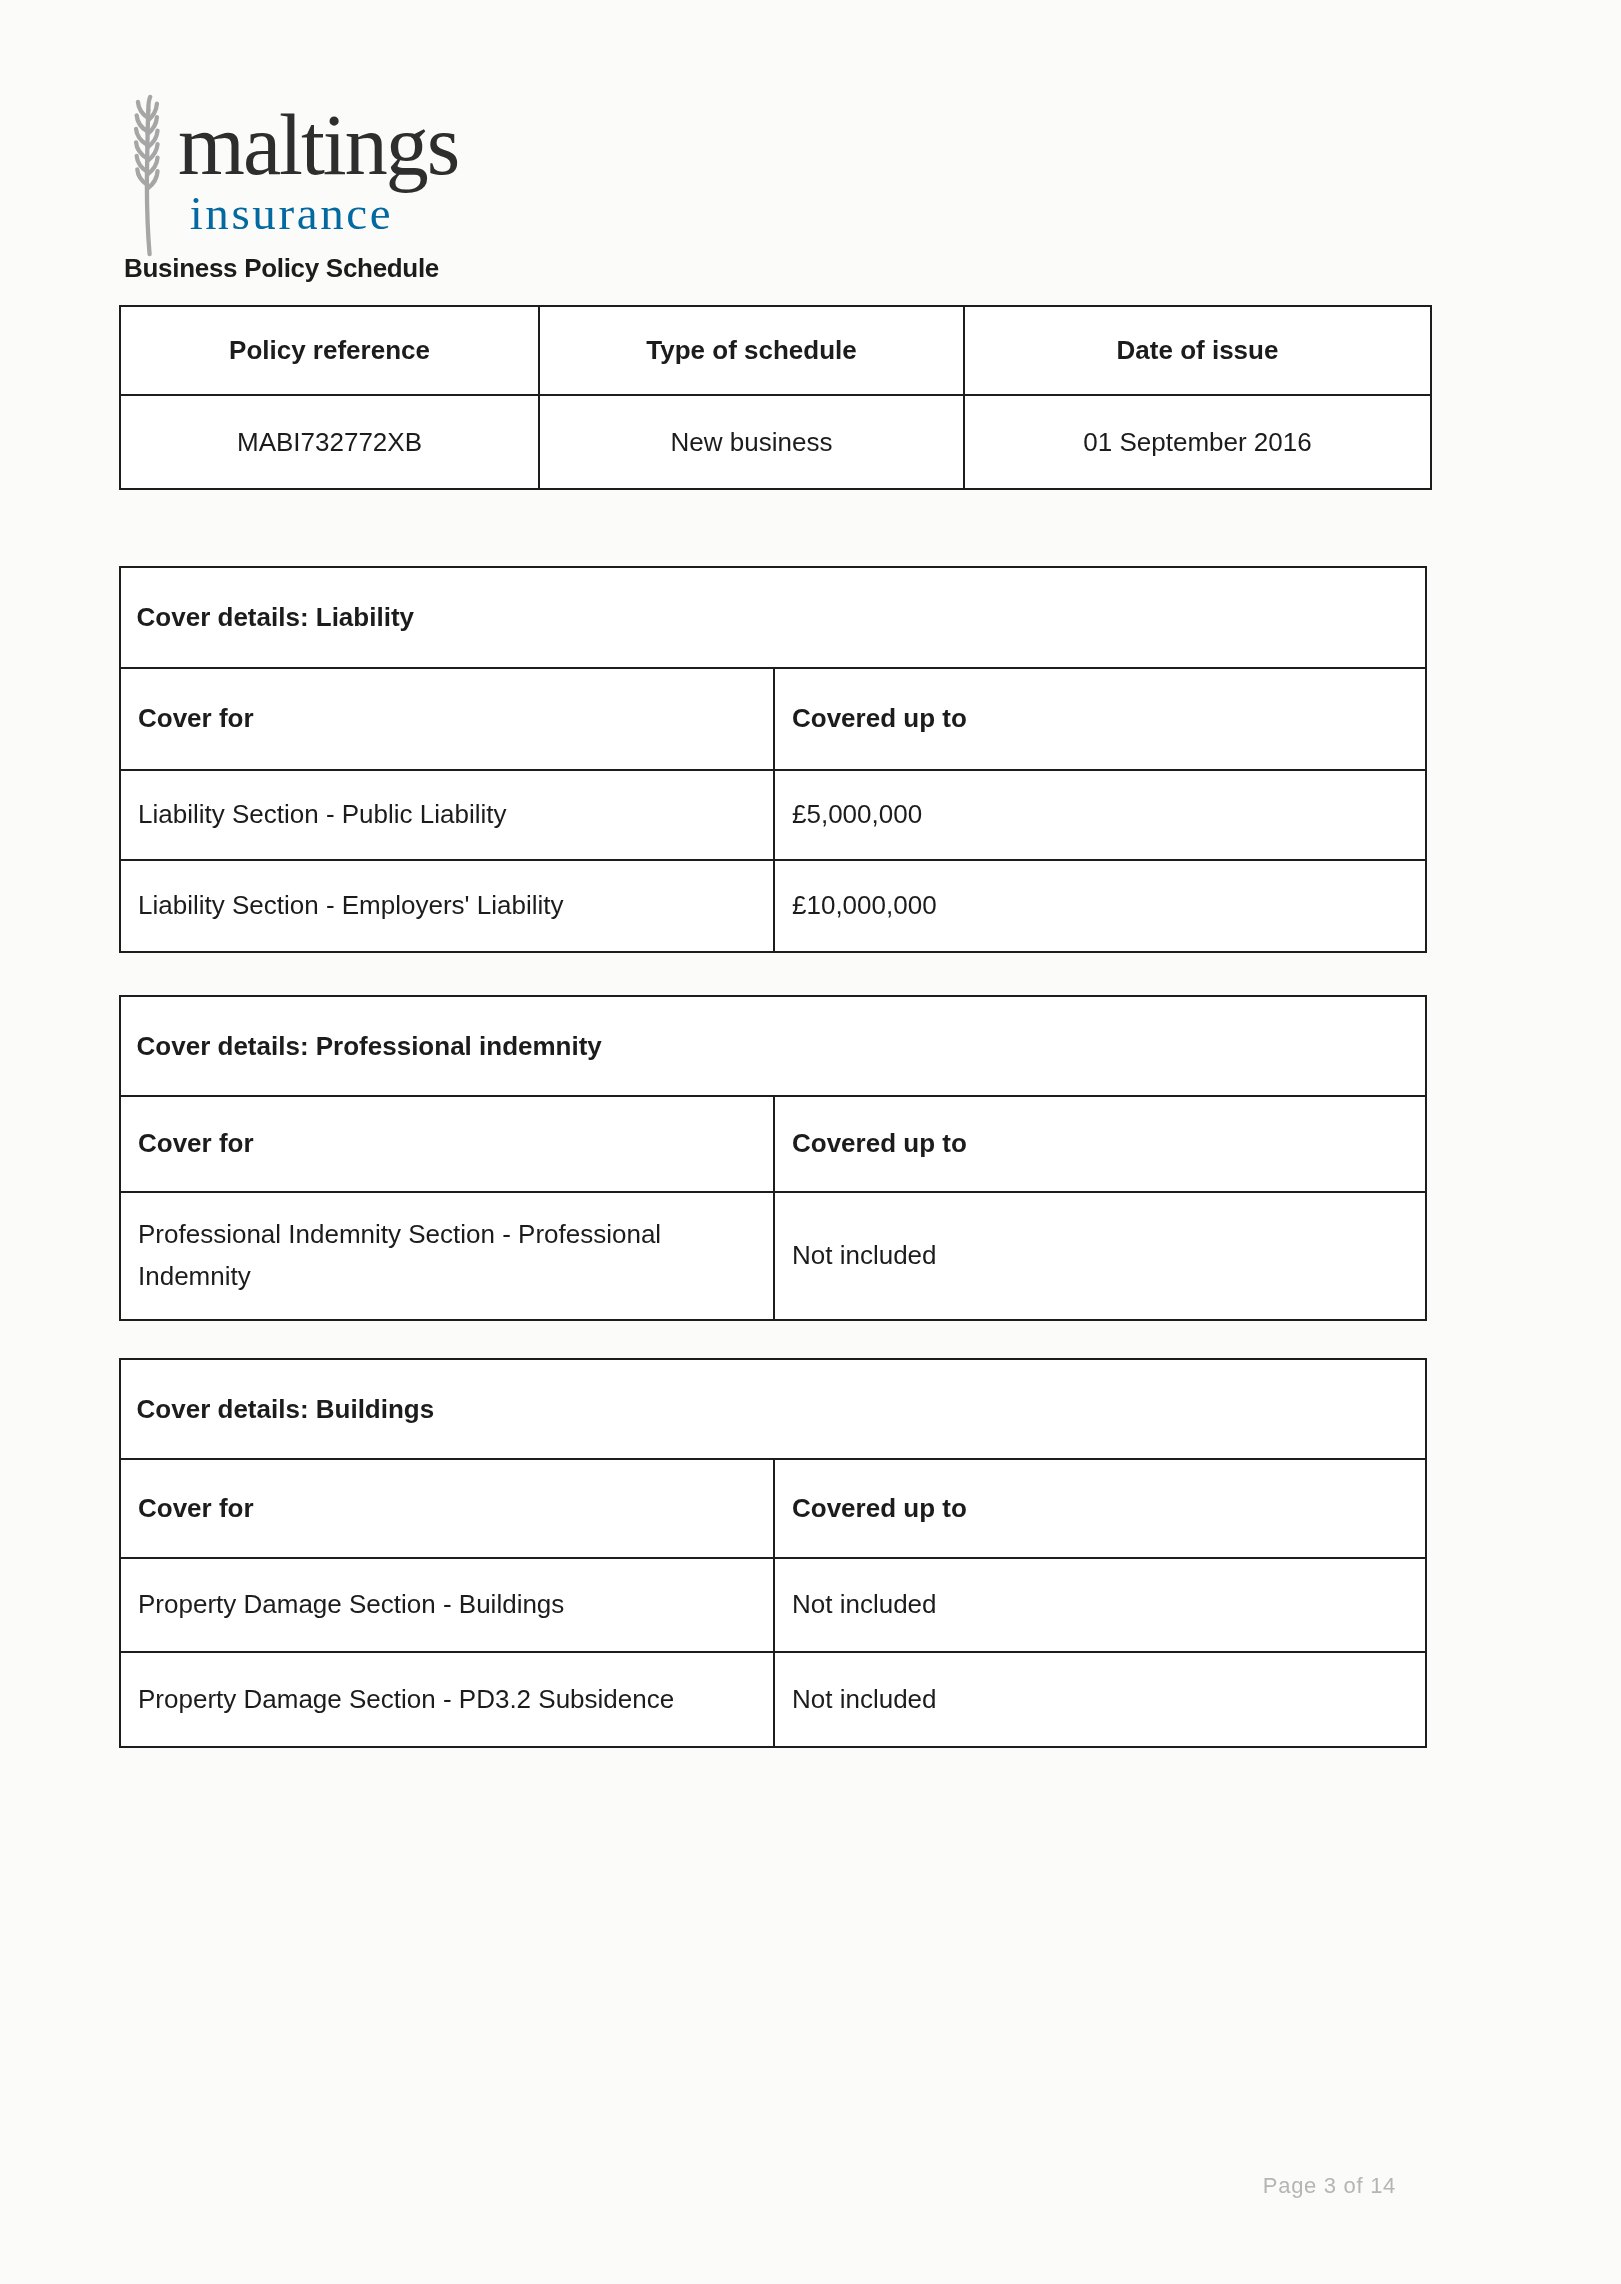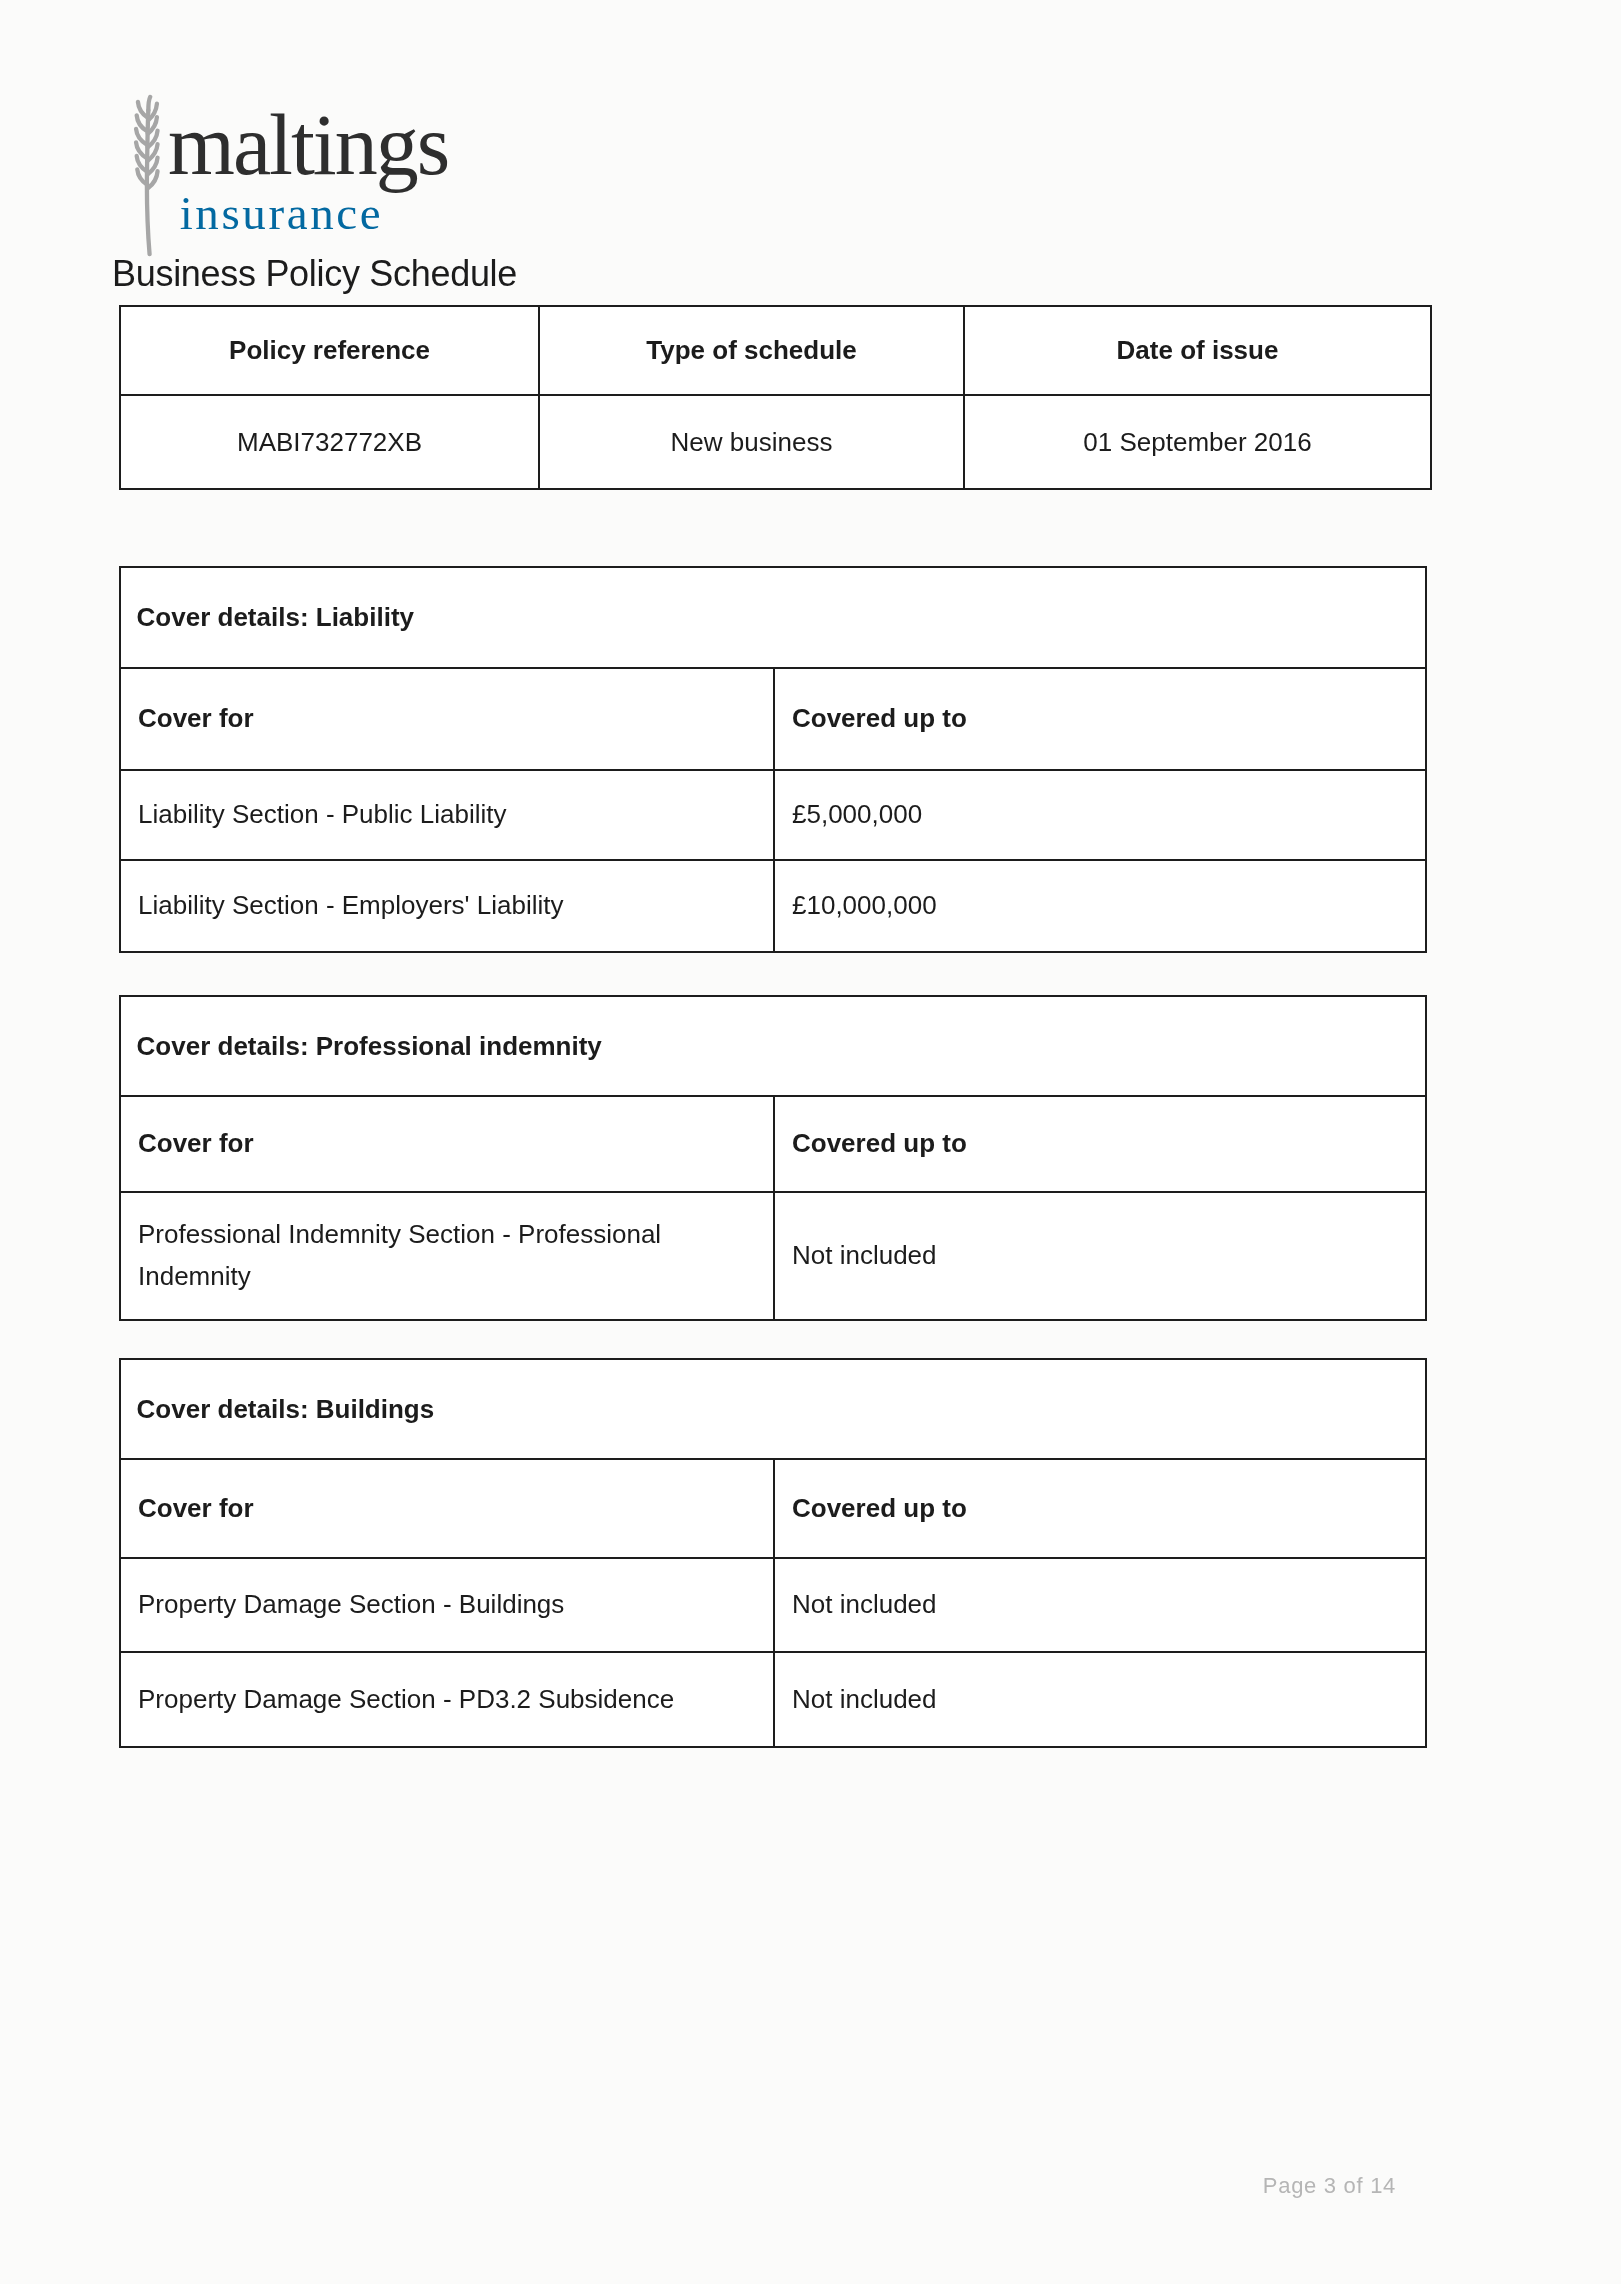--- a/index.html
+++ b/index.html
@@ -21,44 +21,44 @@
   }
 
   
   .logo{
     position:absolute;
     left:125px; top:90px;
     display:flex;
     align-items:flex-start;
   }
   .logo svg{display:block;margin-top:3.9px;}
-  .logo-text{padding-top:11.7px;margin-left:0;}
+  .logo-text{padding-top:11.7px;margin-left:10px;}
   .logo-name{
     font-family:"Liberation Serif", serif;
     font-size:86px;
     line-height:1;
     letter-spacing:-2px;
     color:#2e2e2e;
   }
   .logo-tagline{
     font-family:"Liberation Serif", serif;
     font-size:47px;
     line-height:1;
     letter-spacing:2.6px;
     color:#0369a1;
     margin-left:11.7px;
     margin-top:2.6px;
   }
 
   
   .doc-title{
     position:absolute;
-    left:112px; top:253px;
-    font-size:36px;
-    font-weight:normal;
+    left:124px; top:253px;
+    font-size:26px;
+    font-weight:bold;
     letter-spacing:-0.3px;
   }
 
   
   .policy{
     position:absolute;
     left:119px; top:305px;
     display:inline-grid;
     grid-template-columns:417px 425px 467px;
     grid-template-rows:87px 94px;

